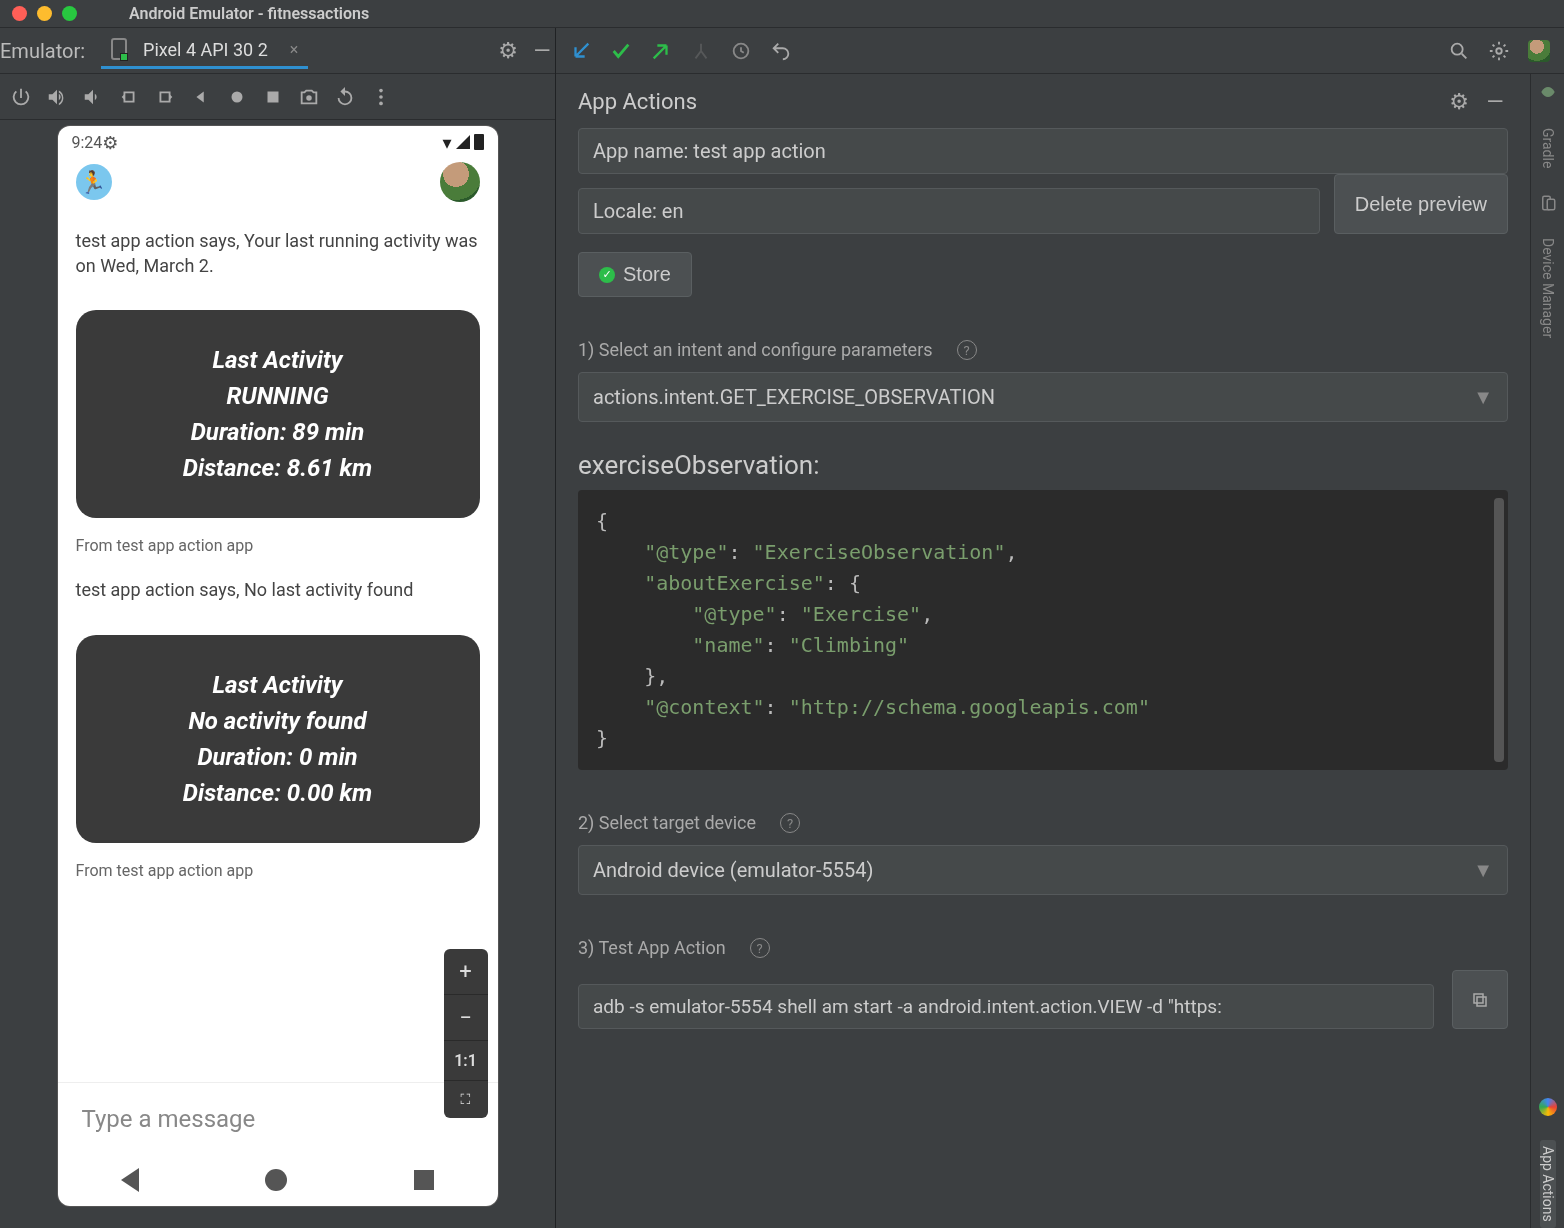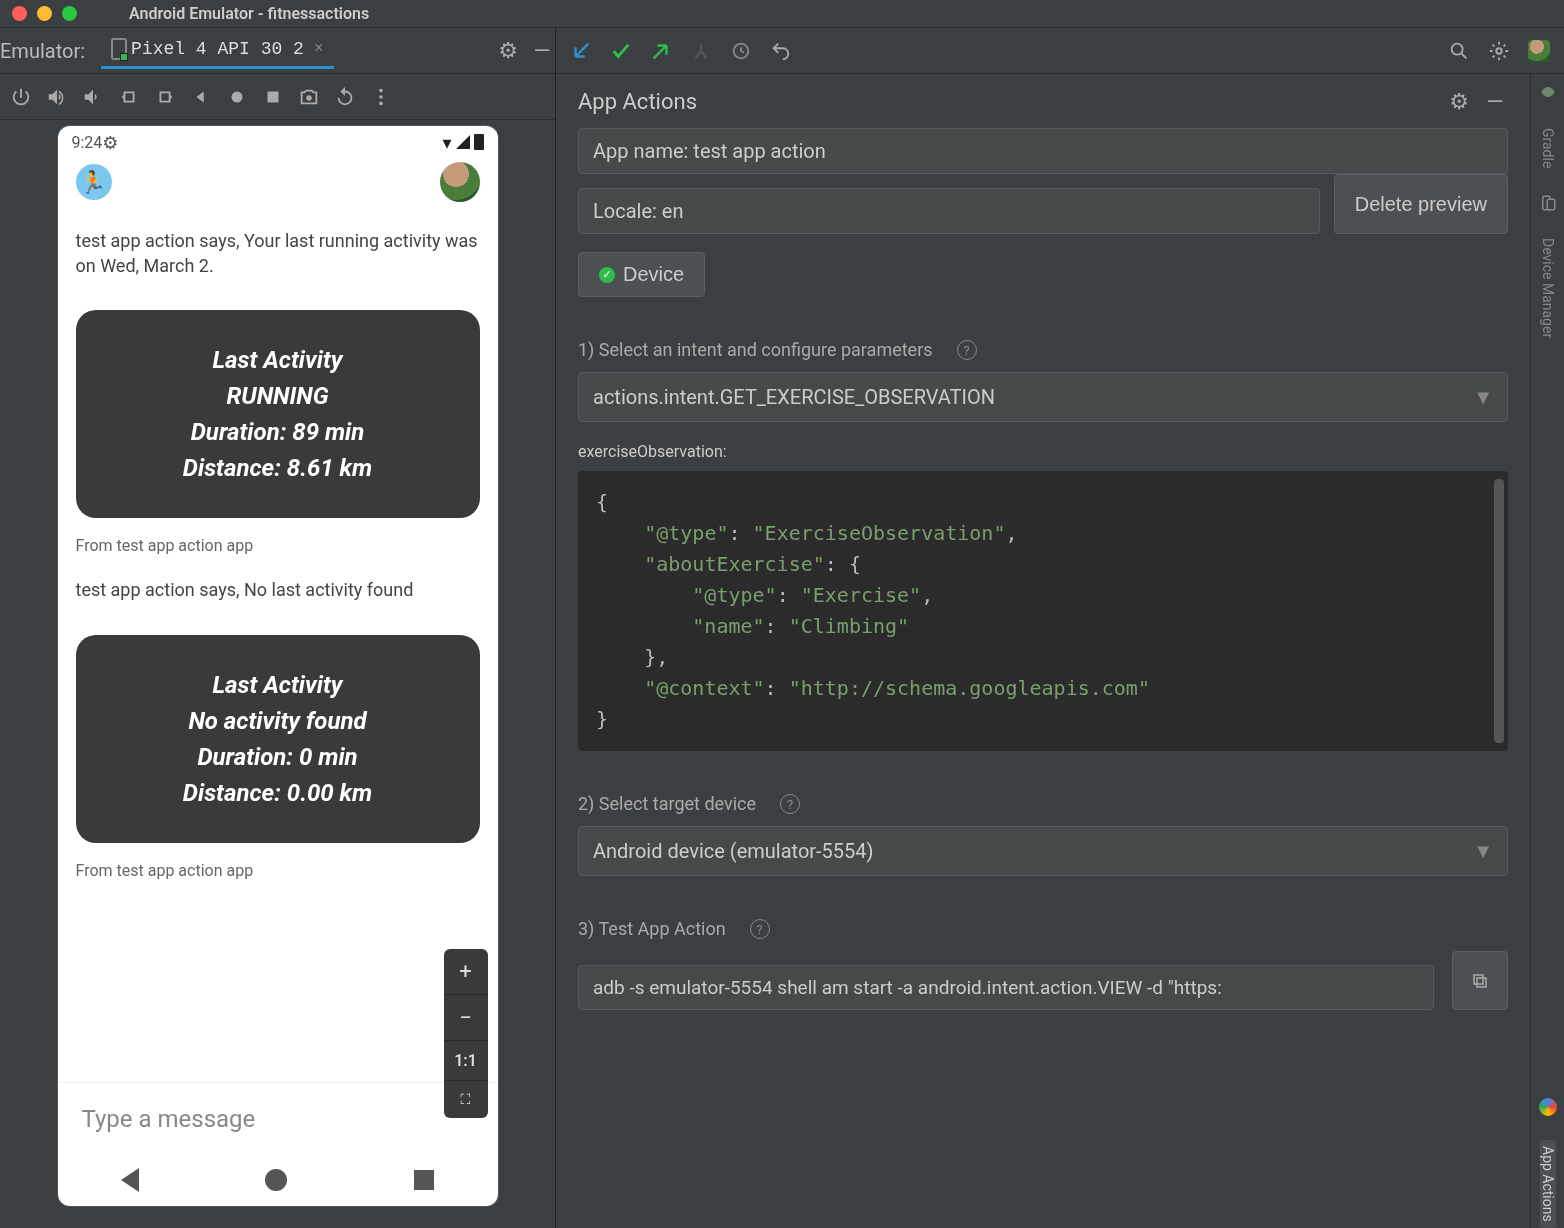--- a/index.html
+++ b/index.html
@@ -29,24 +29,23 @@
   .traffic .green { background:#28c840; }
   .titlebar .title { flex: 0 0 auto; margin-left: 40px; font-weight:600; color:#ccc; }
 
   .content { flex:1; display:flex; min-height:0; }
 
   
   .emu-pane { width: 556px; background:#3c3f41; display:flex; flex-direction:column; border-right:1px solid #202224;}
   .emu-row1 { display:flex; align-items:center; height:46px; color:#bbb; gap:8px; padding:0 0; border-bottom:1px solid #2a2c2e;}
   .emu-row1 .label { font-size:20px; margin-right:8px;}
   .tab {
-    display:flex; align-items:center; gap:4px;
+    display:flex; align-items:center; gap:16px;
     padding:6px 10px; color:#ddd; font-size:18px;
     border-bottom:3px solid #2f90d0;
-    font-family:Liberation Mono, monospace;
   }
   .tab .device-icon { width:16px; height:22px; border:2px solid #888; border-radius:3px; position:relative;}
   .tab .device-icon::after{content:"";position:absolute;bottom:-3px;right:-3px;width:6px;height:6px;background:#2dbd4a;border:1px solid #222;}
   .tab .close{ color:#888; font-size:16px; margin-left:6px;}
   .emu-row1 .spacer{flex:1;}
   .gear-icon,.minus-icon{ width:26px;height:26px;display:flex;align-items:center;justify-content:center;color:#aaa;font-size:22px;}
 
   .emu-row2 { display:flex; align-items:center; gap:14px; height:46px; padding:0 10px; color:#aaa; border-bottom:1px solid #2a2c2e;}
   .emu-row2 svg{width:22px;height:22px;fill:#aaa;}
 
@@ -116,21 +115,21 @@
     color:#ccc; padding:10px 20px; font-size:20px; display:flex; align-items:center; gap:8px;
   }
   .check{width:16px;height:16px;border-radius:50%;background:#2dbd4a;display:inline-flex;align-items:center;justify-content:center;color:#fff;font-size:11px;}
   .step-label{font-size:18px;color:#aaa;margin-top:42px;display:flex;align-items:flex-end;gap:24px;}
   .qmark{width:20px;height:20px;border:1.5px solid #888;border-radius:50%;display:inline-flex;align-items:center;justify-content:center;font-size:13px;color:#888;}
   .dropdown{
     display:flex; align-items:center; background:#45494a; border:1px solid #55595b;
     border-radius:4px; padding:12px 14px; margin-top:12px; color:#ccc; font-size:20px;
   }
   .dropdown .chev{margin-left:auto;color:#888;}
-  .param-label{font-size:16px; color:#ccc; margin-top:20px;}
+  .param-label{font-size:26px; color:#ccc; margin-top:28px;}
   .code-box{
     background:#2b2b2b; border-radius:4px; margin-top:10px;
     padding:16px 18px; font-family:ui-monospace,Menlo,monospace; font-size:20px;
     white-space:pre; color:#888; line-height:1.55; overflow:auto; position:relative;
   }
   .code-box .scrollbar{position:absolute;right:4px;top:8px;bottom:8px;width:10px;background:#555;border-radius:4px;}
   .code-box .k{color:#7a9e6d;}
   .code-box .s{color:#7a9e6d;}
   .code-box .p{color:#bbb;}
   .hint{font-size:16px;color:#888;margin-top:10px;}
@@ -312,21 +311,21 @@
         <div class="field">App name: test app action</div>
         <div class="field-row">
           <div class="field">Locale: en</div>
           <button class="btn">
             <span>Delete preview</span>
           </button>
         </div>
         <div style="margin-top:18px;">
           <button class="btn">
             <span class="check">✓</span>
-            <span>Device</span>
+            <span>Store</span>
           </button>
         </div>
 
         <div class="step-label">
           <span>1) Select an intent and configure parameters</span>
           <span class="qmark">?</span>
         </div>
         <div class="dropdown">
           <span>actions.intent.GET_EXERCISE_OBSERVATION</span>
           <span class="chev">▼</span>

